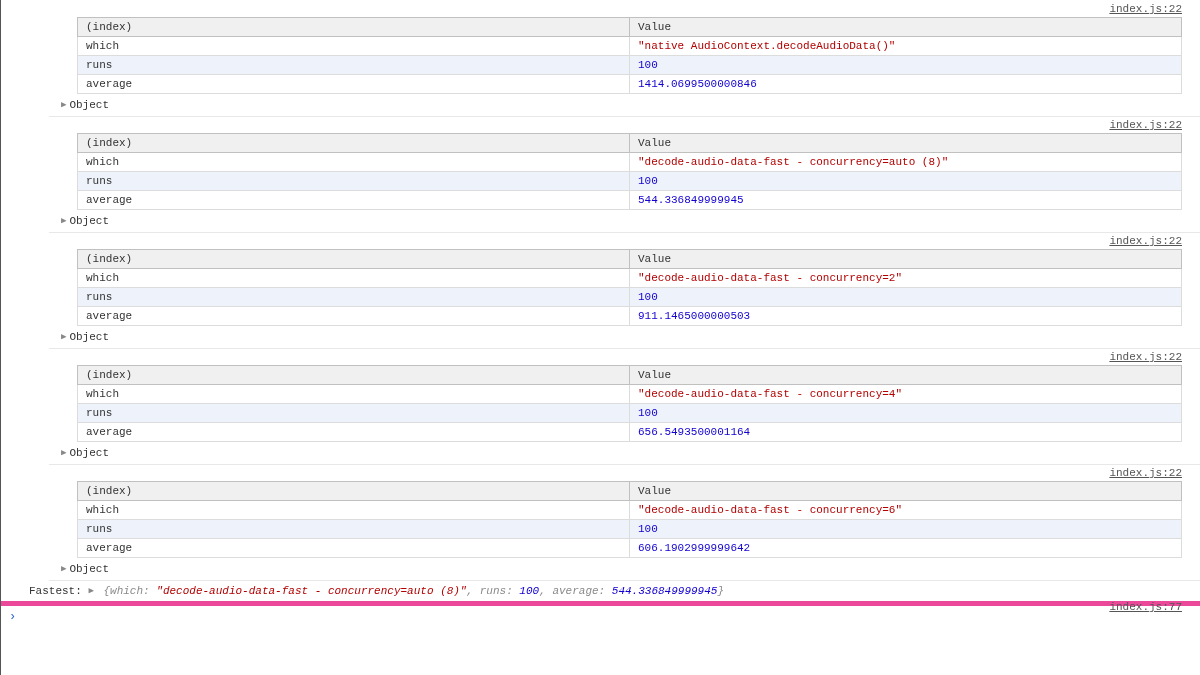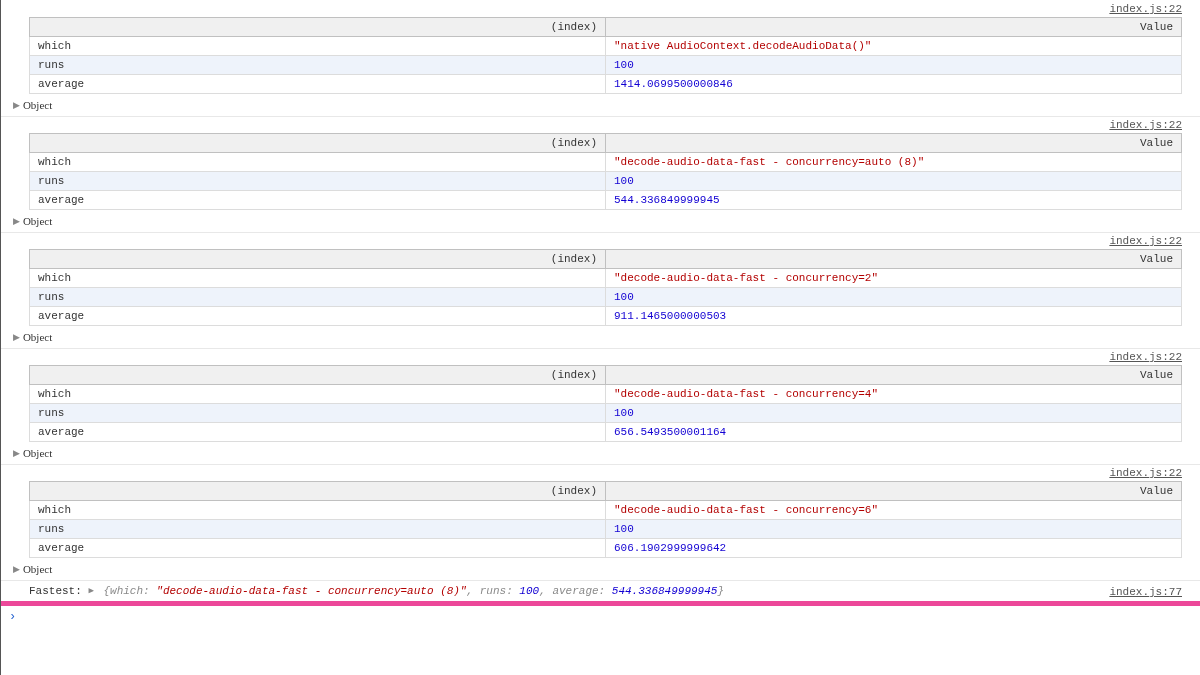--- a/index.html
+++ b/index.html
@@ -14,20 +14,21 @@
   }
   .console {
     border-left: 1px solid #555;
     height: 675px;
     padding-top: 1px;
   }
   .entry {
     border-bottom: 1px solid #e8e8e8;
     position: relative;
     padding-bottom: 2px;
+    margin-left: 48px;
   }
   .source-link {
     position: absolute;
     right: 18px;
     top: 0px;
     color: #555;
     text-decoration: underline;
     font-size: 11px;
     line-height: 14px;
     padding-top: 1px;
@@ -37,54 +38,53 @@
     padding: 16px 18px 2px 28px;
   }
   table.kv {
     width: 100%;
     border-collapse: collapse;
     table-layout: fixed;
     border: 1px solid #c0c0c0;
   }
   table.kv th {
     background: #f0f0f0;
-    text-align: right;
+    text-align: left;
     font-weight: normal;
     padding: 3px 8px;
     border: 1px solid #c0c0c0;
     color: #333;
   }
   table.kv td {
     padding: 3px 8px;
     border: 1px solid #dcdcdc;
     color: #333;
   }
   table.kv tr.alt td { background: #eef3fb; }
   .idx-col { width: 50%; }
   .val-str  { color: #b30000; }
   .val-num  { color: #1200d3; }
   .obj-line {
     padding: 3px 0 3px 12px;
     color: #333;
-    font-family: Liberation Serif, serif;
   }
   .disclosure {
     display: inline-block;
     margin-right: 3px;
     font-size: 9px;
     color: #888;
     transform: translateY(-1px);
   }
   .fastest-line {
     position: relative;
     padding: 4px 0 4px 28px;
     border-bottom: 5px solid #ec4899;
     color: #333;
   }
-  .fastest-line .source-link { top: 3px; }
+  .fastest-line .source-link { top: 18px; }
   .ital { font-style: italic; color: #8a8a8a; }
   .ital-key { font-style: italic; color: #8a8a8a; }
   .ital-str { font-style: italic; color: #b30000; }
   .ital-num { font-style: italic; color: #1200d3; }
   .prompt {
     color: #2965d1;
     padding: 4px 0 0 8px;
     font-size: 12px;
   }
 </style>

